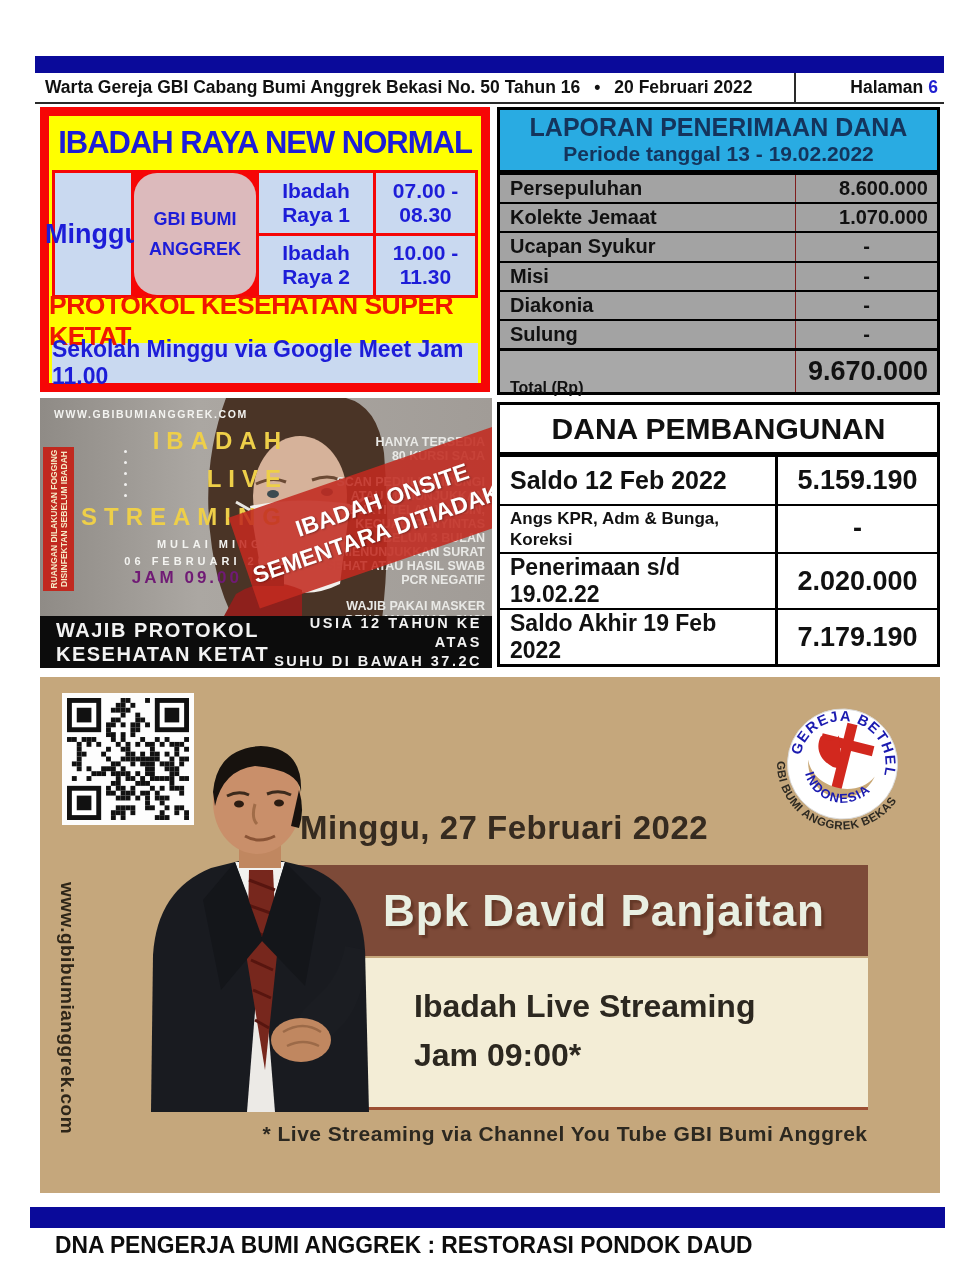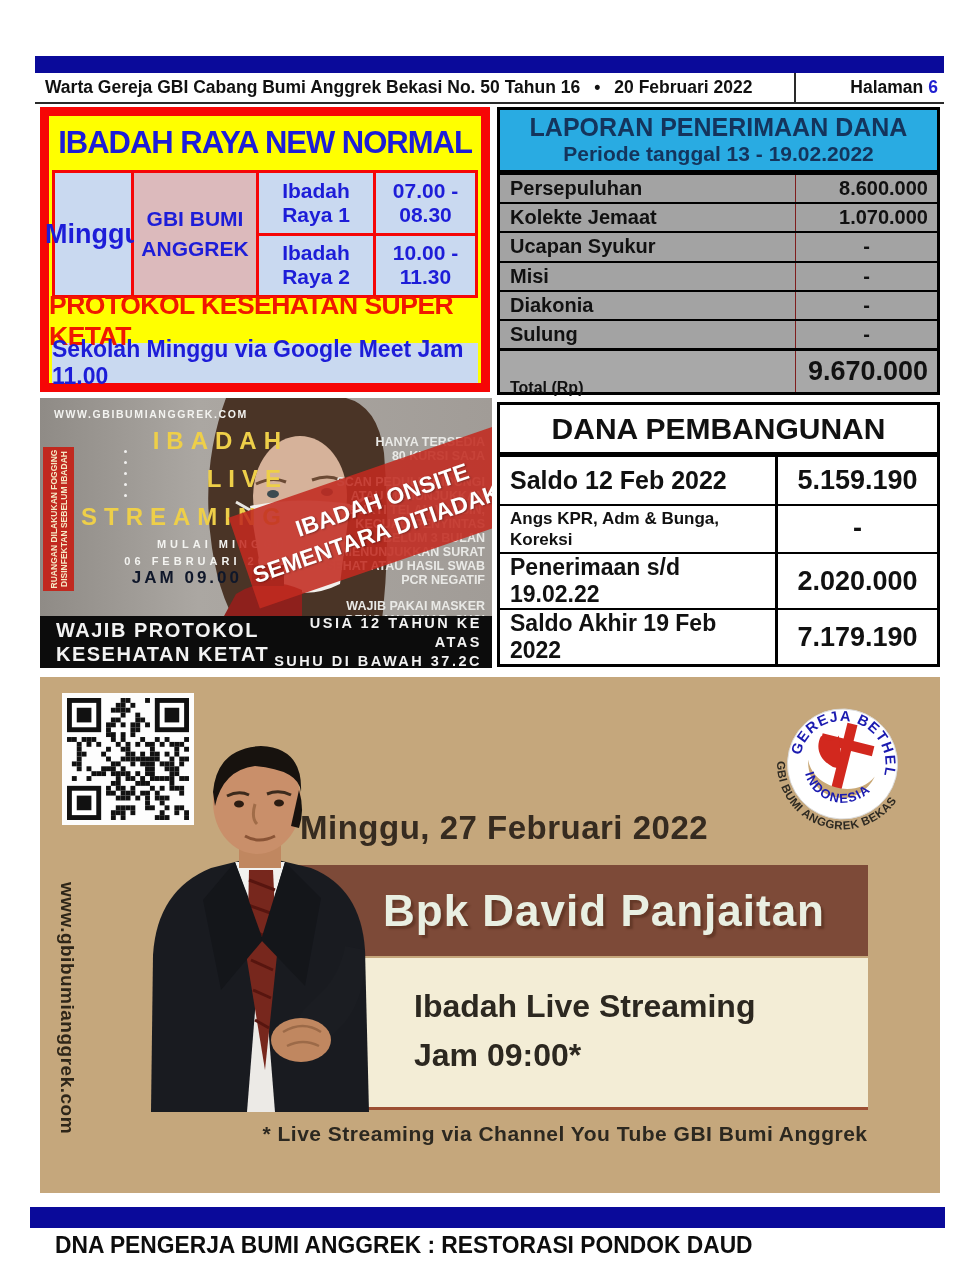--- a/index.html
+++ b/index.html
@@ -21,21 +21,21 @@
          border:9px solid #f60606;box-sizing:border-box;}
   .ir-title{height:54px;display:flex;align-items:center;justify-content:center;
             color:#1d1dd8;font-weight:bold;font-size:31px;letter-spacing:-1px;}
   .ir-table{margin:0 3px;height:128px;display:grid;grid-template-columns:76px 122px 114px 1fr;
             grid-auto-rows:1fr;gap:3px;background:#f60606;border:3px solid #f60606;box-sizing:border-box;}
   .ir-cell{background:#c9d9f0;display:flex;align-items:center;justify-content:center;
            color:#1d1dd8;font-weight:bold;text-align:center;}
   .ir-day{grid-row:1/3;font-size:27px;}
   .ir-name{font-size:21px;}
   .ir-time{font-size:21px;}
-  .ir-loc{grid-row:1/3;background:#dcbabc;font-size:21px;line-height:30px;}
+  .ir-loc{grid-row:1/3;background:#dcbabc;font-size:18px;line-height:30px;border-radius:23px;}
   .ir-protocol{height:45px;display:flex;align-items:center;justify-content:center;
                color:#f01800;font-weight:bold;font-size:26.5px;letter-spacing:-0.5px;}
   .ir-sekolah{margin:0 3px;height:40px;background:#c9d9f0;display:flex;align-items:center;
               justify-content:center;color:#1d1dd8;font-weight:bold;font-size:23px;}
 
   
   .lap{left:497px;top:107px;width:443px;height:288px;border:3px solid #000;box-sizing:border-box;
        background:#a3a3a3;display:flex;flex-direction:column;}
   .lap-head{background:#29abe2;color:#14345c;text-align:center;border-bottom:3px solid #000;
             padding:3px 0 4px 0;}
@@ -71,21 +71,21 @@
   .live-banner{left:3px;top:49px;width:31px;height:144px;background:#c1291f;}
   .live-banner .rot{position:absolute;left:0;top:144px;width:144px;height:31px;
     transform:rotate(-90deg);transform-origin:0 0;display:flex;align-items:center;justify-content:center;
     color:#f5e8c4;font-weight:bold;font-size:8.5px;line-height:10px;text-align:center;white-space:pre-line;}
   .live-dots{left:84px;top:52px;display:flex;flex-direction:column;gap:8px;}
   .live-dots span{width:3px;height:3px;border-radius:50%;background:rgba(255,255,255,.85);}
   .live-title{left:40px;top:24px;width:208px;text-align:right;color:#eecf49;font-weight:bold;
               font-size:24px;letter-spacing:7px;line-height:38px;}
   .live-sub{left:40px;top:138px;width:208px;text-align:right;color:#f3f3f0;font-weight:bold;
             font-size:11px;letter-spacing:4px;line-height:17px;}
-  .live-time{left:40px;top:170px;width:162px;text-align:right;color:#0f172a;font-weight:bold;
+  .live-time{left:40px;top:170px;width:162px;text-align:right;color:#701a75;font-weight:bold;
              font-size:17px;letter-spacing:3px;}
   .live-play{left:212px;top:167px;width:32px;height:21px;background:#0a0a0a;display:flex;
              align-items:center;justify-content:center;}
   .live-play i{display:block;width:14px;height:2px;background:#e8e8e8;position:relative;}
   .live-play i:after{content:"";position:absolute;right:-1px;top:-3px;border-left:5px solid #e8e8e8;
              border-top:4px solid transparent;border-bottom:4px solid transparent;}
   .live-notes{right:7px;top:28px;width:180px;text-align:right;color:#e9e9e6;font-weight:bold;
               font-size:12.5px;line-height:14px;}
   .live-notes div{margin-bottom:12px;white-space:pre-line;margin-top:9px;}
   .live-stamp{left:196px;top:68px;width:302px;height:96px;background:rgba(193,42,32,.88);

